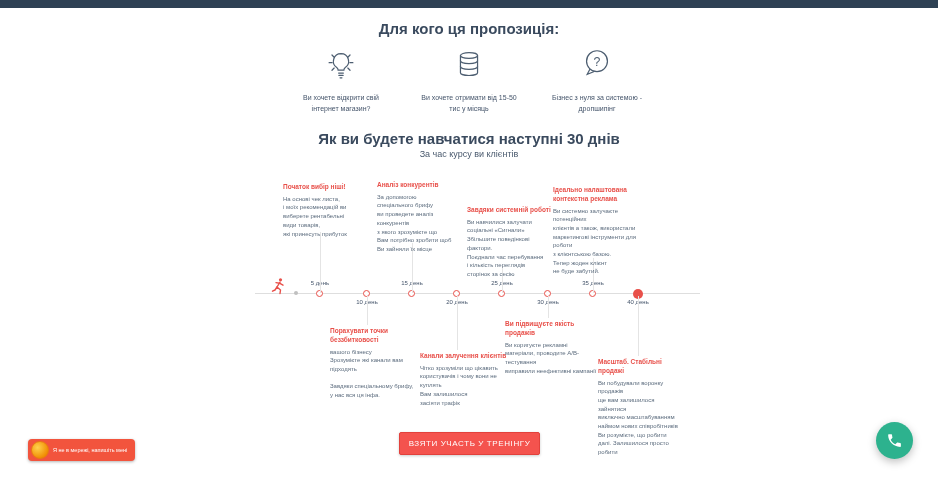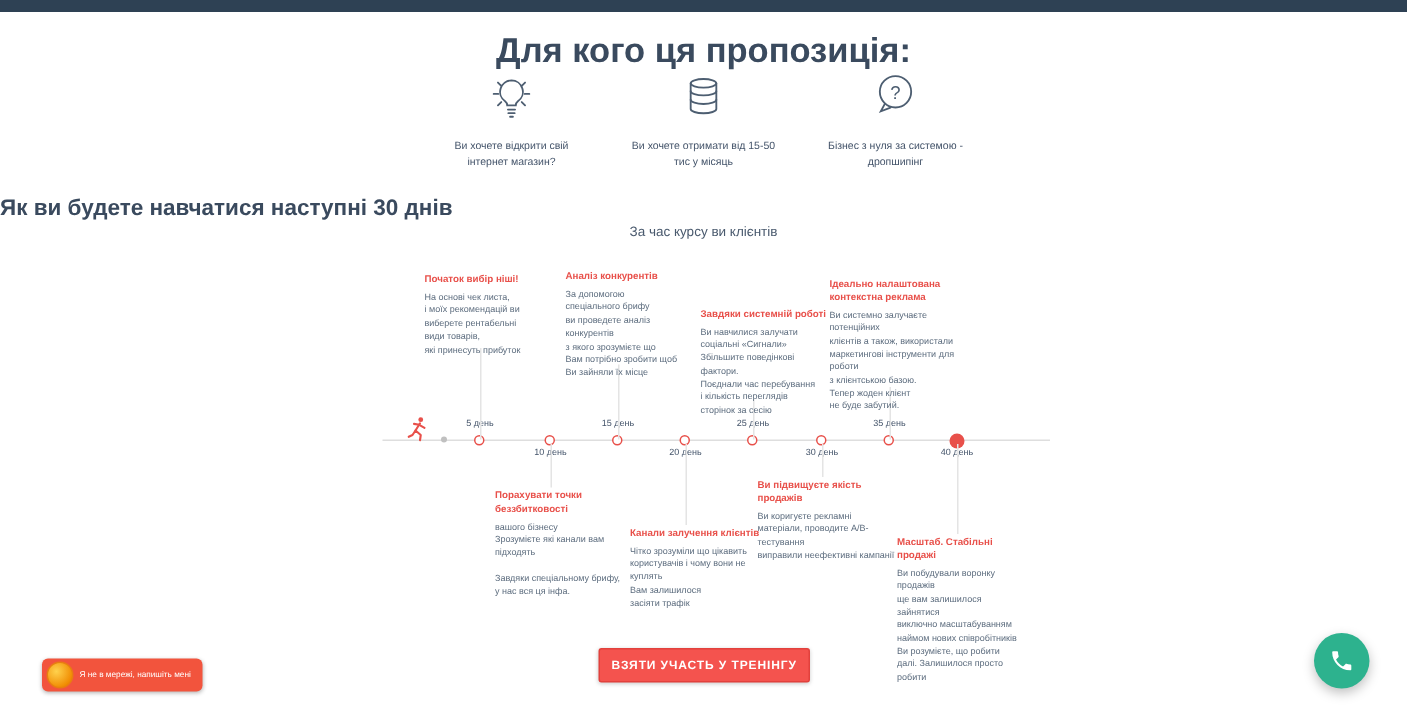--- a/index.html
+++ b/index.html
@@ -2,44 +2,44 @@
 <html><head>
 <meta charset="utf-8">
 <style>
   html,body{margin:0;padding:0;}
   body{
     width:938px;height:480px;position:relative;overflow:hidden;
     background:#ffffff;font-family:"Liberation Sans",sans-serif;color:#3a4a5e;
   }
   .topbar{position:absolute;top:0;left:0;width:938px;height:8px;background:#2e4154;}
   .h1{position:absolute;top:20px;left:0;width:938px;text-align:center;
-      font-size:23px;font-weight:bold;color:#3a4a5e;}
+      font-size:15px;font-weight:bold;color:#3a4a5e;}
   .features{position:absolute;top:44px;left:0;width:938px;display:flex;justify-content:center;gap:4px;}
   .feature{width:124px;display:flex;flex-direction:column;align-items:center;}
   .ficon{height:40px;display:flex;align-items:flex-end;justify-content:center;}
   .ftext{margin-top:9px;font-size:7px;line-height:1.55;color:#44546a;text-align:center;white-space:pre-line;}
-  .h2{position:absolute;top:130px;left:0;width:938px;text-align:left;
+  .h2{position:absolute;top:130px;left:0;width:938px;text-align:center;
       font-size:15px;font-weight:bold;color:#3a4a5e;}
   .h2sub{position:absolute;top:149px;left:0;width:938px;text-align:center;font-size:9px;color:#4a5a6e;}
 
   .tl-line{position:absolute;left:255px;top:293px;width:445px;height:1px;background:#dedede;}
   .dot{position:absolute;width:5px;height:5px;border:1.5px solid #e8504a;background:#fff;border-radius:50%;top:290px;}
   .dot-big{position:absolute;width:10px;height:10px;background:#e8504a;border-radius:50%;top:289px;left:633px;}
   .dot-gray{position:absolute;width:4px;height:4px;background:#c0c0c0;border-radius:50%;top:291px;left:294px;}
   .runner{position:absolute;left:270px;top:277px;}
   .day{position:absolute;width:44px;text-align:center;font-size:6px;color:#44546a;}
   .day.above{top:280px;} .day.below{top:299px;}
   .vline{position:absolute;width:1px;background:#e4e4e4;}
 
   .block{position:absolute;}
   .block .bt{font-size:6.5px;font-weight:bold;color:#e8504a;line-height:1.35;white-space:pre-line;}
   .block .bb{margin-top:3px;font-size:6px;color:#5c6c7e;line-height:1.45;white-space:pre-line;}
 
   .cta{position:absolute;left:399px;top:432px;width:141px;height:23px;
-       background:#f4534e;color:#fff;font-weight:bold;font-size:8px;letter-spacing:.6px;
+       background:#f4534e;color:#fff;font-weight:normal;font-size:8px;letter-spacing:.6px;
        border:1px solid #e2413c;border-radius:2px;font-family:inherit;cursor:pointer;
        display:flex;align-items:center;justify-content:center;box-shadow:0 1px 3px rgba(0,0,0,.2);}
   .chat{position:absolute;left:28px;top:439px;height:22px;background:#f2543d;border-radius:4px;
         display:flex;align-items:center;padding:0 8px 0 3px;gap:4px;cursor:pointer;
         box-shadow:0 1px 3px rgba(0,0,0,.3);}
   .chat-avatar{width:16px;height:16px;border-radius:50%;flex:0 0 auto;
         background:radial-gradient(circle at 35% 35%, #ffd24d 0%, #f08a00 75%);border:1px solid #e87d12;}
   .chat-text{font-size:5.5px;color:#fff;white-space:nowrap;}
   .phone{position:absolute;left:876px;top:422px;width:37px;height:37px;border-radius:50%;
         background:#2db28e;display:flex;align-items:center;justify-content:center;cursor:pointer;

